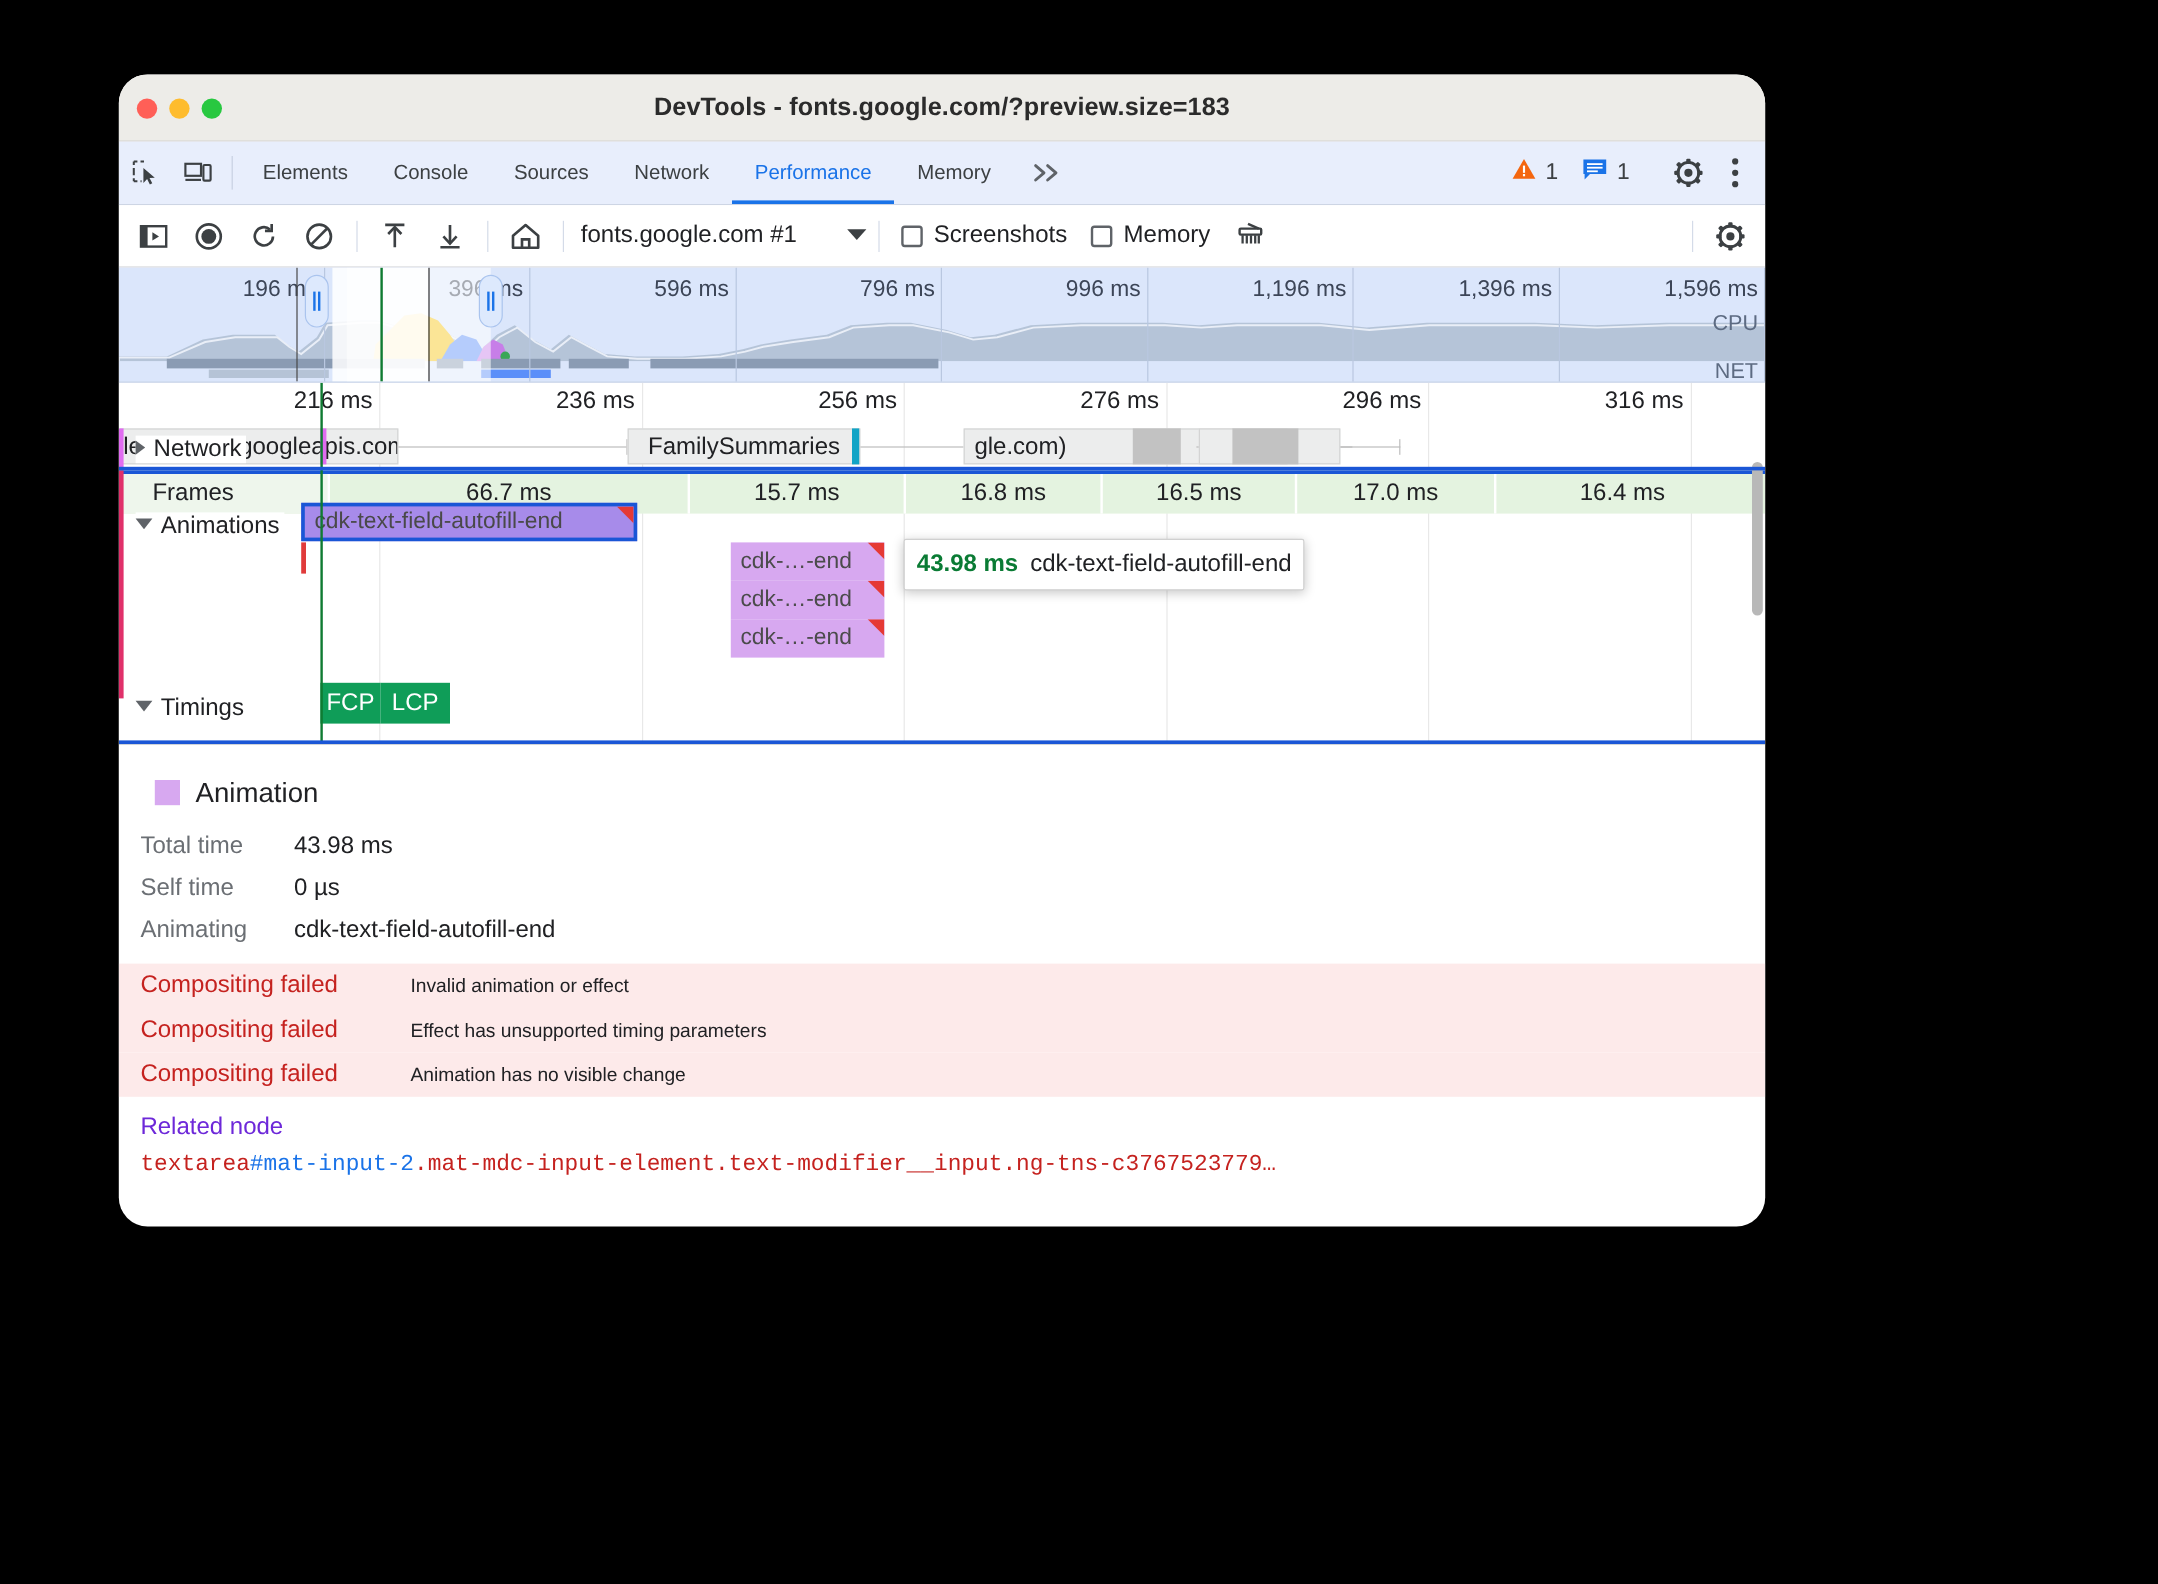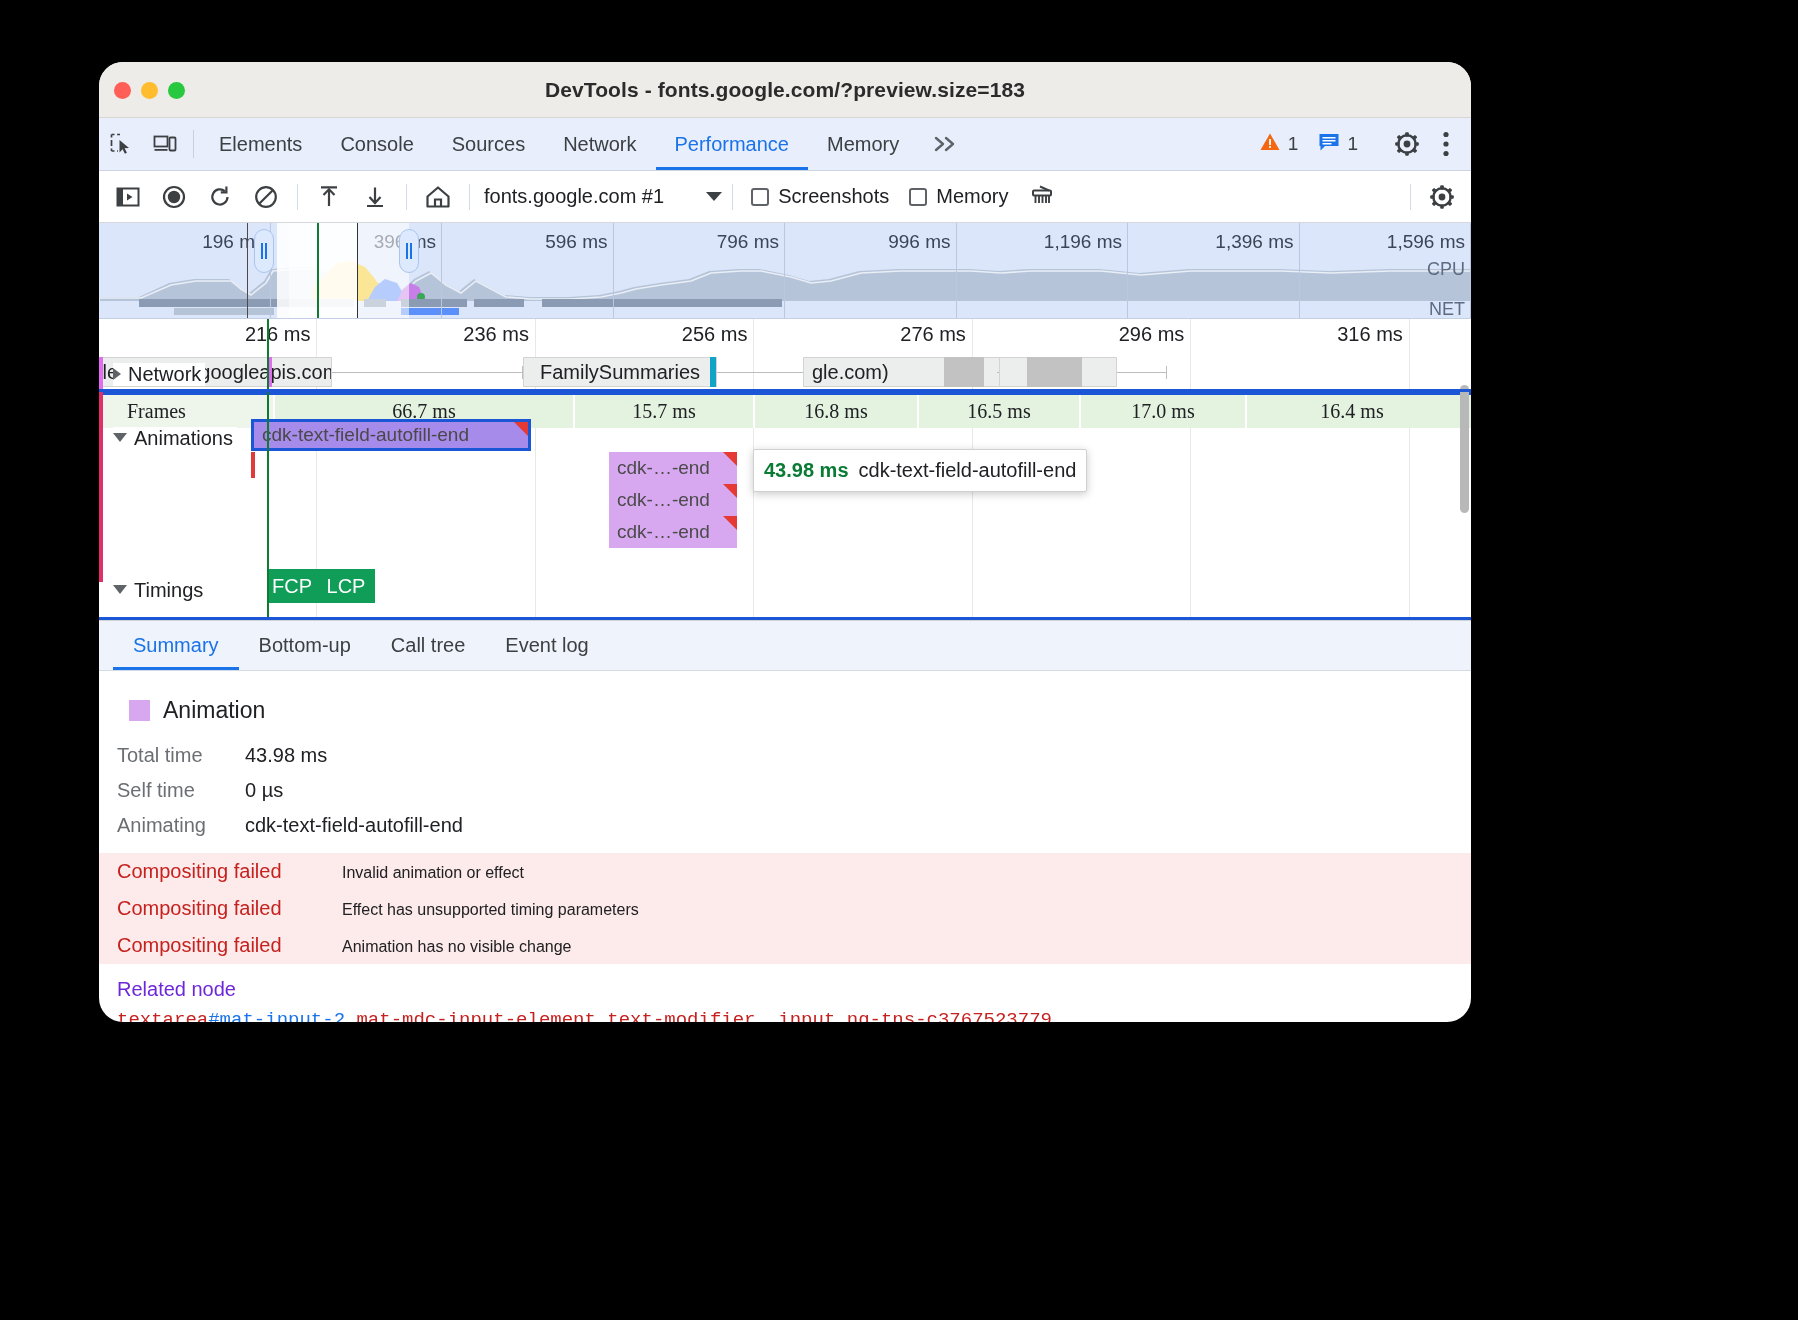--- a/index.html
+++ b/index.html
@@ -53,21 +53,21 @@
     position: relative;
   }
   .tb-iconbtn {
     width: 44px; display: flex; align-items: center; justify-content: center;
     cursor: pointer;
   }
   .tb-sep { width: 1px; background: #c7d0e2; margin: 12px 6px; }
   .tab {
     display: flex; align-items: center;
     padding: 0 19px;
-    font-size: 20px; color: #3c4043;
+    font-size: 17px; color: #3c4043;
     cursor: pointer; position: relative;
     white-space: nowrap;
   }
   .tab.active { color: #1a73e8; }
   .tab.active::after {
     content: ""; position: absolute; left: 0; right: 0; bottom: 0;
     height: 3px; background: #1a73e8;
   }
   .tb-right { margin-left: auto; display: flex; align-items: center; padding-right: 8px; }
   .counter { display: flex; align-items: center; gap: 7px; padding: 0 10px; font-size: 19px; color: #3c4043; cursor: pointer; }
@@ -575,21 +575,21 @@
       <div style="position:absolute;left:845px;top:0;width:40px;height:30px;background:#c2c2c2;"></div>
       <div class="net-line" style="left:898px;width:130px;"></div>
       <div style="position:absolute;left:900px;top:0;width:118px;height:30px;background:#eceded;border:1px solid #d4d4d4;"></div>
       <div style="position:absolute;left:928px;top:0;width:55px;height:30px;background:#c2c2c2;"></div>
       <div class="net-line" style="left:1018px;width:50px;"></div>
       <div class="net-cap" style="left:1067px;"></div>
       <div class="net-marker" style="left:168px;top:0;height:30px;background:#e06cf0;"></div>
       <div class="net-marker" style="left:611px;top:0;height:30px;background:#12a4c6;width:6px;"></div>
     </div>
 
-    <div class="frames-row" style="top:73px;height:36px;border-top:3px solid #1a56d6;font-family:Liberation Serif, serif;">
+    <div class="frames-row" style="top:73px;height:36px;border-top:3px solid #1a56d6;">
       <div class="frame-cell" style="left:0;width:176px;background:#eef6ec;justify-content:flex-start;padding-left:28px;color:#202124;">
         <span>Frames</span>
       </div>
       <div class="frame-cell" style="left:176px;width:300px;">
           <span>66.7 ms</span>
         </div>
       <div class="frame-cell" style="left:476px;width:180px;">
           <span>15.7 ms</span>
         </div>
       <div class="frame-cell" style="left:656px;width:164px;">
@@ -647,34 +647,20 @@
     <div style="position:absolute;left:152px;top:133px;width:4px;height:26px;background:#e03b3b;z-index:22;"></div>
     <div style="position:absolute;left:0;top:70px;right:0;height:3px;background:#1a56d6;z-index:23;"></div>
     <div style="position:absolute;left:0;bottom:0;right:0;height:3px;background:#1a56d6;z-index:23;"></div>
 
     <div id="scrollbar-track">
       <div id="scrollbar-thumb" style="top:66px;height:128px;"></div>
     </div>
   </div>
 
   <div id="drawer">
-    <div id="drawer-tabs">
-      <div class="dtab active">
-          <span>Summary</span>
-        </div>
-      <div class="dtab">
-          <span>Bottom-up</span>
-        </div>
-      <div class="dtab">
-          <span>Call tree</span>
-        </div>
-      <div class="dtab">
-          <span>Event log</span>
-        </div>
-    </div>
 
     <div id="summary-body">
       <div class="sum-head">
         <span class="sum-swatch"></span>
         <span class="sum-title">Animation</span>
       </div>
 
       <div class="sum-row">
         <span class="sum-key">Total time</span>
         <span class="sum-val">43.98 ms</span>

